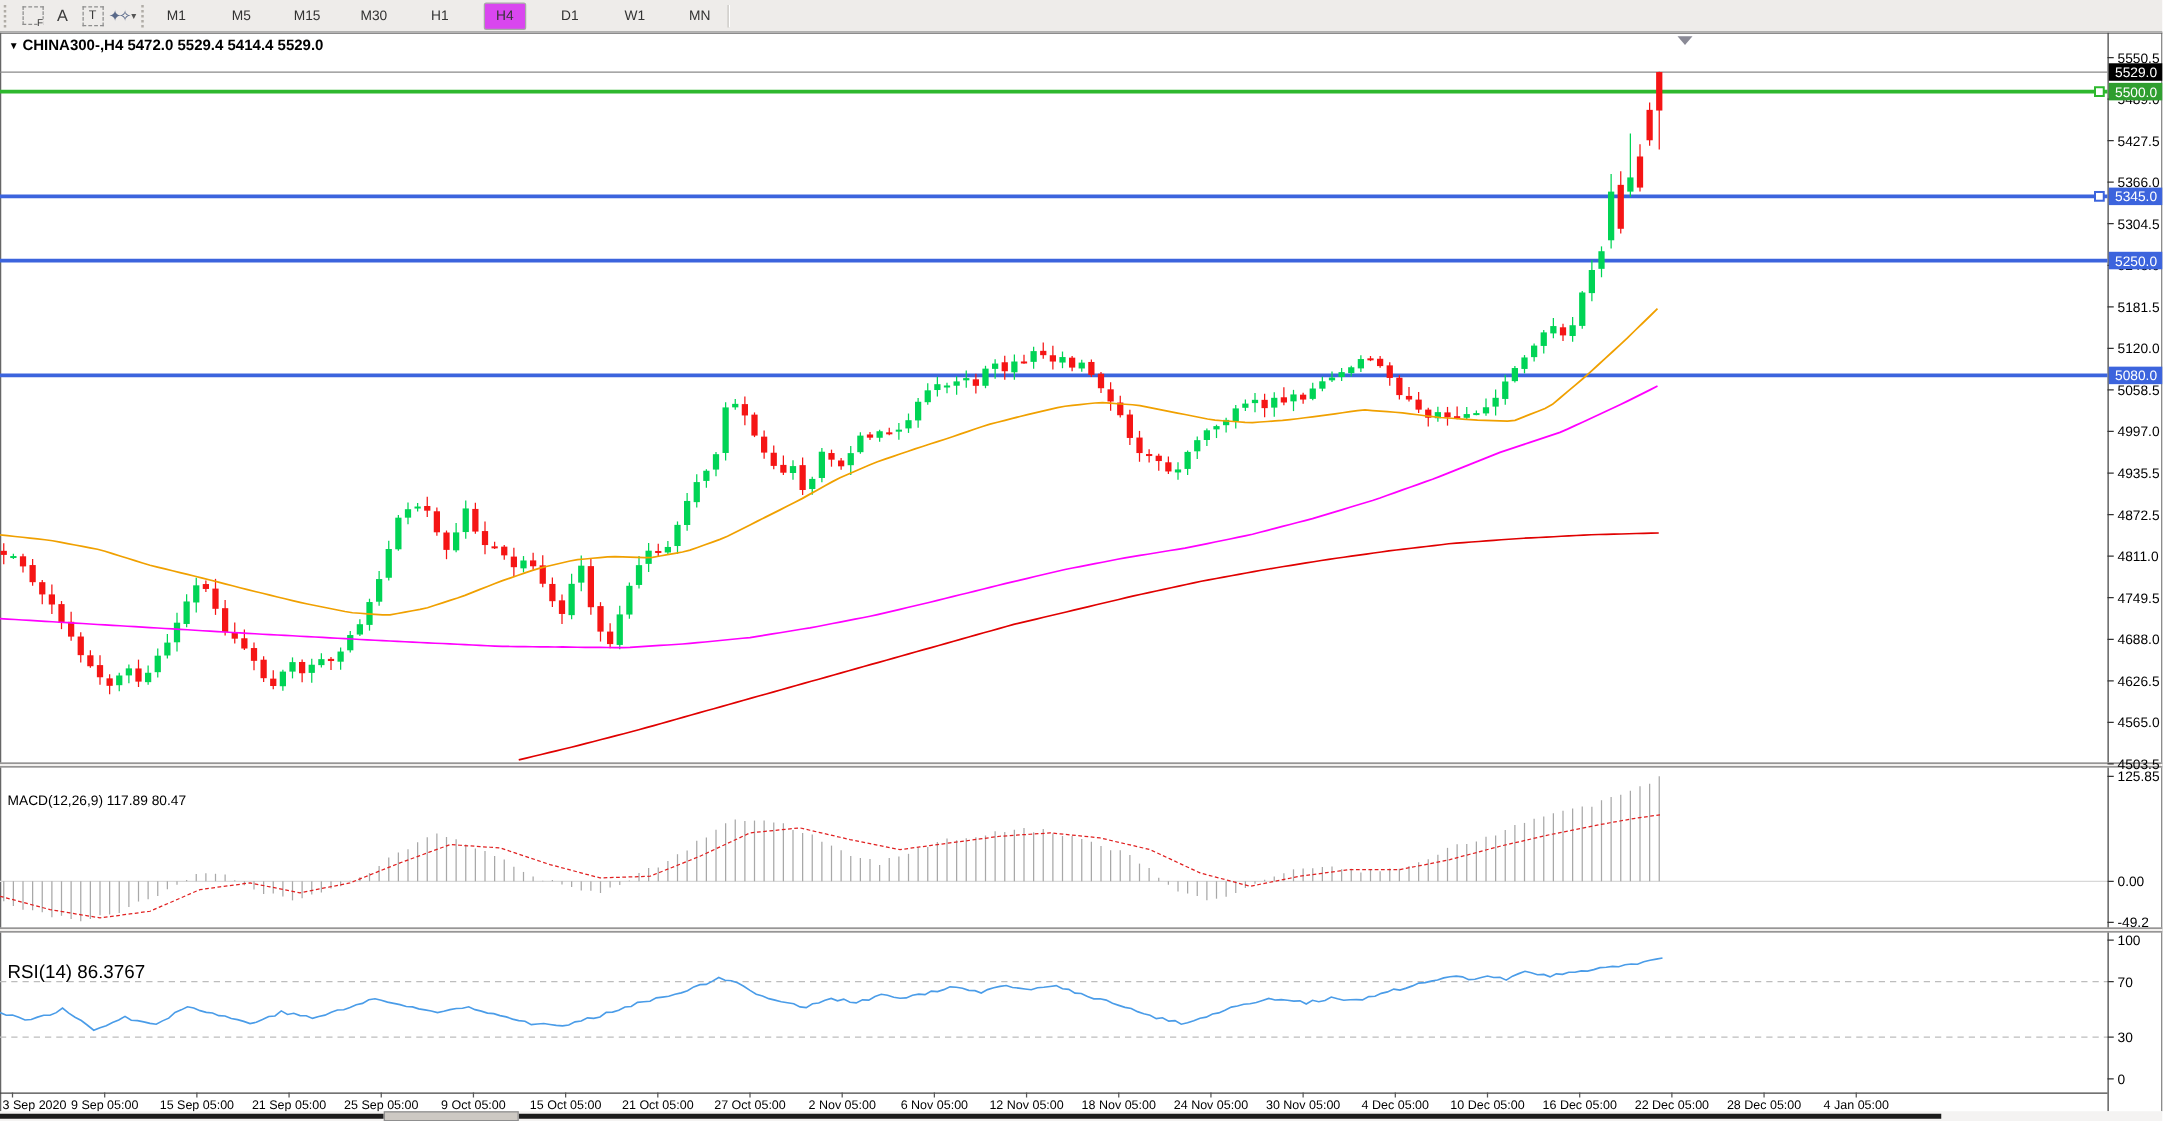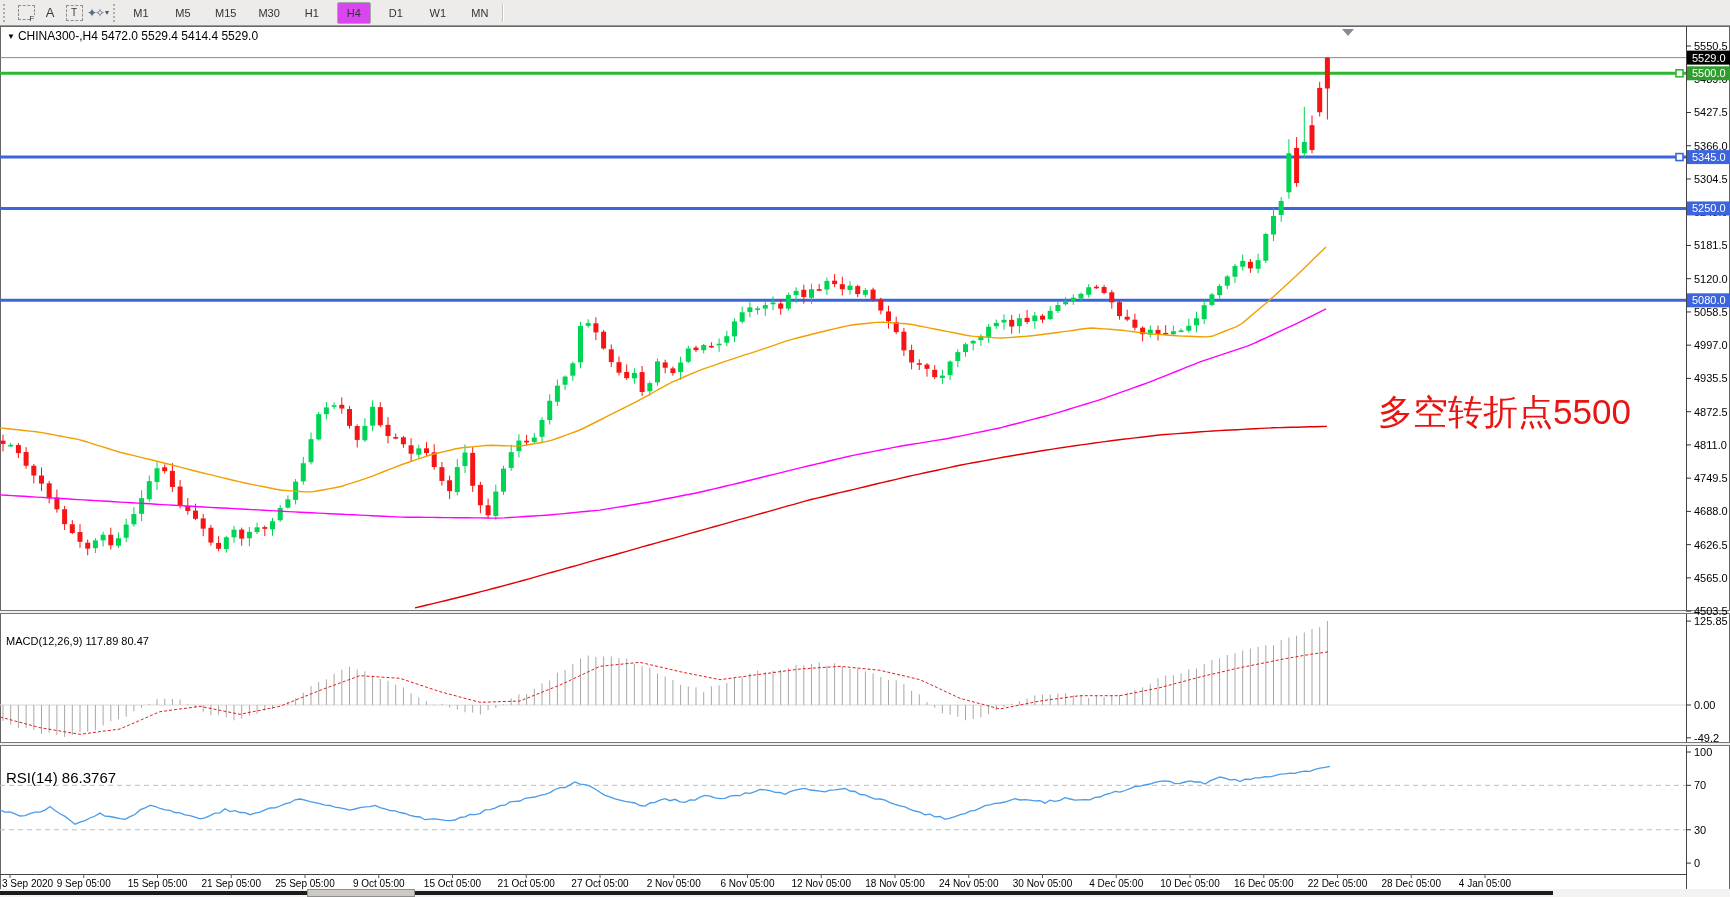--- a/index.html
+++ b/index.html
@@ -15,21 +15,21 @@
   .tool{height:20px;width:24px;display:flex;align-items:center;justify-content:center;color:#444;}
   .sep{width:1px;height:18px;background:#c6c3bf;border-right:1px solid #fff;margin:0 5px;}
   .icon-fibo{position:relative;width:15px;height:13px;border:1px dashed #8d8d8d;}
   .icon-fibo i{position:absolute;right:-1px;bottom:-4px;font-style:normal;font-size:8px;color:#333;background:#eeecea;line-height:8px;}
   .icon-A{font-size:13px;color:#3a3a3a;}
   .icon-T{width:15px;height:14px;border:1px dashed #8d8d8d;font-size:10px;display:flex;align-items:center;justify-content:center;color:#3a3a3a;}
   .icon-arrows{font-size:12px;color:#5a6a8a;letter-spacing:-2px;}
   .caret{font-size:8px;color:#555;margin-left:2px;}
   
   .ovl{position:absolute;z-index:4;white-space:nowrap;}
-  #chart-title{left:7px;top:29px;font-size:12px;color:#000;}
+  #chart-title{left:7px;top:29px;font-size:12px;color:#000;font-weight:bold;}
   #chart-title .tri{font-size:8px;vertical-align:1px;margin-right:3px;}
   #macd-label{left:6px;top:615px;font-size:11px;color:#000;margin-top:20px;}
   #rsi-label{left:6px;top:769px;font-size:15px;color:#000;}
   #annotation{left:1378px;top:389px;font-size:35px;font-weight:500;
     font-family:"Liberation Sans",sans-serif;}
   
   #hscroll{position:absolute;left:0;top:889px;width:1730px;height:8px;background:#f4f3f2;z-index:4;}
   #hscroll .groove{position:absolute;top:2px;height:4px;background:#1c1c1c;}
   #hscroll .thumb{position:absolute;top:0px;height:8px;background:#cdc9c3;border:1px solid #8f8f8f;box-sizing:border-box;}
   svg{position:absolute;left:0;top:0;z-index:1;}
@@ -51,40 +51,39 @@
         <span class="icon-A">A</span>
       </div>
     <div class="tool">
         <span class="icon-T">T</span>
       </div>
     <div class="tool">
         <span class="icon-arrows">✦✧</span>
         <span class="caret">▾</span>
       </div>
     <div class="grip"></div>
-    <div id="tf-group" style="display:flex;align-items:center;gap:8px;">
+    <div id="tf-group" style="display:flex;align-items:center;gap:18px;">
         <div class="tbtn">M1</div>
         <div class="tbtn">M5</div>
         <div class="tbtn">M15</div>
         <div class="tbtn">M30</div>
         <div class="tbtn">H1</div>
         <div class="tbtn active">H4</div>
         <div class="tbtn">D1</div>
         <div class="tbtn">W1</div>
         <div class="tbtn">MN</div>
       </div>
     <div class="sep"></div>
   </div>
 
   <div class="ovl" id="chart-title">
     <span class="tri">▼</span><span>CHINA300-,H4  5472.0 5529.4 5414.4 5529.0</span>
   </div>
   <div class="ovl" id="macd-label">MACD(12,26,9) 117.89 80.47</div>
   <div class="ovl" id="rsi-label">RSI(14) 86.3767</div>
-  <div class="ovl" id="annotation" style="color: rgb(232, 21, 18);">多空转折点5500</div>
 
   <svg id="chart-svg" width="1730" height="897">
       <line x1="0" y1="26.5" x2="1730" y2="26.5" stroke="#666"></line>
       <line x1="0.5" y1="26" x2="0.5" y2="889" stroke="#666"></line>
       <line x1="1729.5" y1="26" x2="1729.5" y2="889" stroke="#666"></line>
       <line x1="1686.5" y1="26" x2="1686.5" y2="889" stroke="#444"></line>
       <rect x="0" y="610" width="1730" height="4" fill="#f2f0ee"></rect>
       <line x1="0" y1="610.5" x2="1730" y2="610.5" stroke="#777"></line>
       <line x1="0" y1="613.5" x2="1730" y2="613.5" stroke="#777"></line>
       <rect x="0" y="742" width="1730" height="4" fill="#f2f0ee"></rect>

